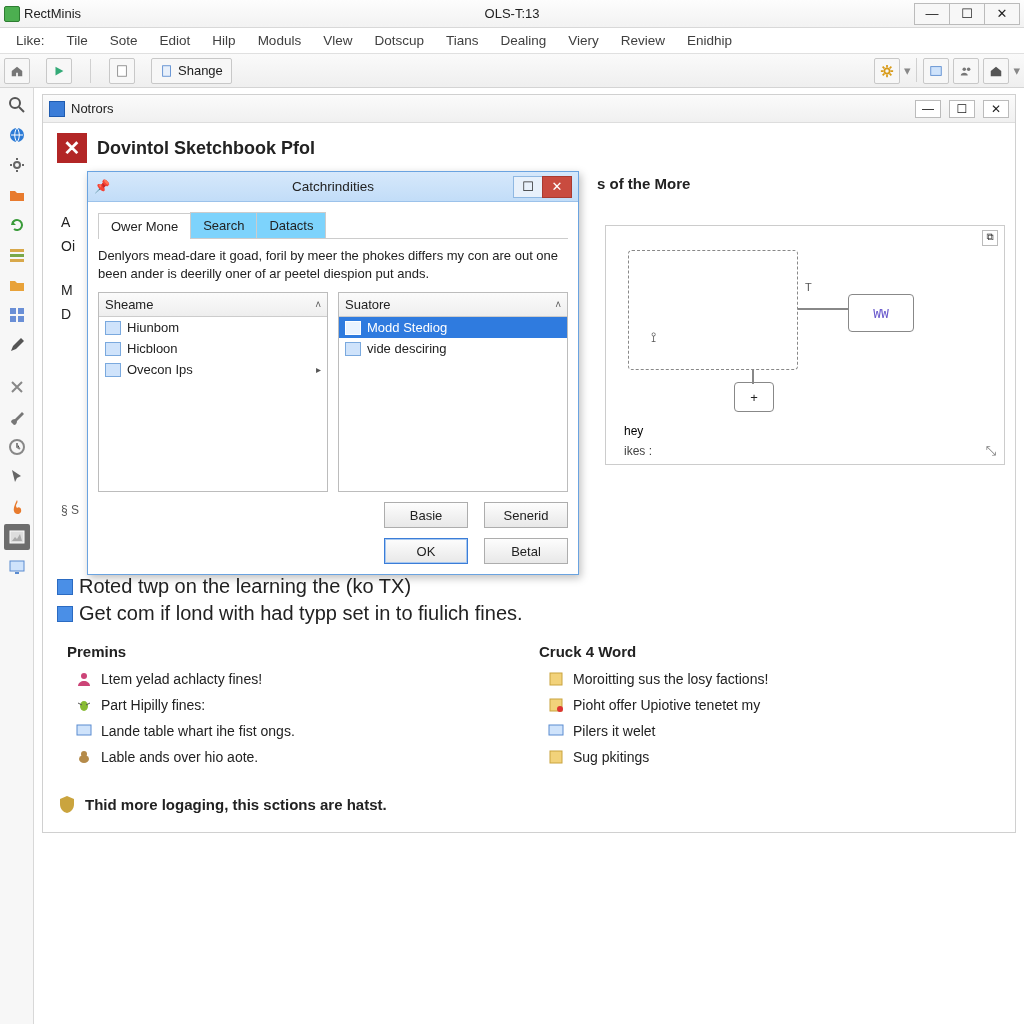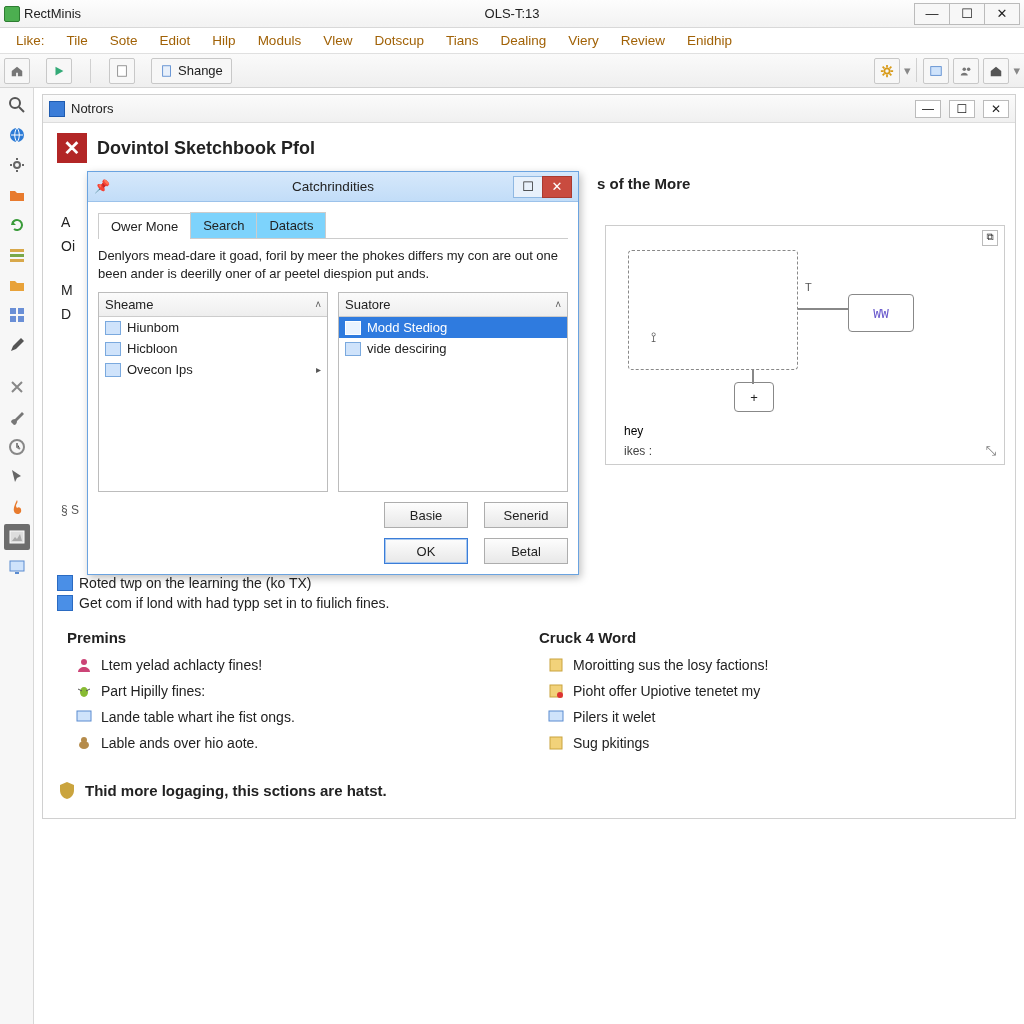--- a/index.html
+++ b/index.html
@@ -29,21 +29,21 @@
   .win-btns .wb {
     width:36px; height:22px; display:flex; align-items:center; justify-content:center;
     border:1px solid #bbb; background:#f7f7f7; margin-left:-1px; font-size:13px; cursor:pointer;
   }
 
   
   .menubar {
     height: 26px; background:#fff; border-bottom:1px solid #e0e0e0;
     display:flex; align-items:center; padding:0 6px; gap:2px;
   }
-  .menubar .mi { padding:3px 10px; cursor:pointer; font-size:13.5px; color:#a16207; }
+  .menubar .mi { padding:3px 10px; cursor:pointer; font-size:13.5px; color:#404040; }
 
   
   .toolbar {
     height: 34px; background:linear-gradient(#fafafa,#efefef);
     border-bottom:1px solid #d4d4d4;
     display:flex; align-items:center; padding:0 4px; gap:16px;
   }
   .tbtn {
     width:26px; height:26px; border:1px solid #c8c8c8; background:#f7f7f7;
     display:flex; align-items:center; justify-content:center; cursor:pointer;
@@ -117,21 +117,21 @@
   .diagram .sq1 { position:absolute; left:242px; top:68px; width:66px; height:38px; border:1.5px solid #888; border-radius:4px; display:flex; align-items:center; justify-content:center; color:#6a5acd; font-family:monospace;}
   .diagram .sq2 { position:absolute; left:128px; top:156px; width:40px; height:30px; border:1.5px solid #888; border-radius:4px; display:flex; align-items:center; justify-content:center;}
   .diagram .vline { position:absolute; left:146px; top:144px; width:2px; height:14px; background:#888;}
   .diagram .cap1 { position:absolute; left:18px; top:198px; font-size:12px; color:#000000;}
   .diagram .cap2 { position:absolute; left:18px; top:218px; font-size:12px; color:#444;}
   .diagram .glypht { position:absolute; left:176px; top:30px; width:10px; font-size:11px; color:#555;}
   .diagram .glyphs { position:absolute; left:22px; top:78px; font-size:14px; color:#555; }
 
   
   .infolines { margin-top: 412px; }
-  .infolines .iline { display:flex; align-items:center; gap:6px; margin:4px 0; font-size:14px;}
+  .infolines .iline { display:flex; align-items:center; gap:6px; margin:4px 0; font-size:20px;}
   .infolines .iicon { width:16px;height:16px; background:#4a8fe7; border:1px solid #2b6bc2;}
 
   .cols { display:flex; margin-top:18px; }
   .col { flex:1; }
   .col h3 { font-size:15px; font-weight:700; margin-bottom:10px; margin-left:10px;}
   .col ul { list-style:none; padding-left:18px;}
   .col li { display:flex; align-items:center; gap:8px; margin:8px 0; font-size:14px;}
   .li-ic { width:18px; height:18px; display:inline-block; }
 
   .footer-line { margin-top:20px; display:flex; align-items:center; gap:8px; font-size:15px; font-weight:700;}

